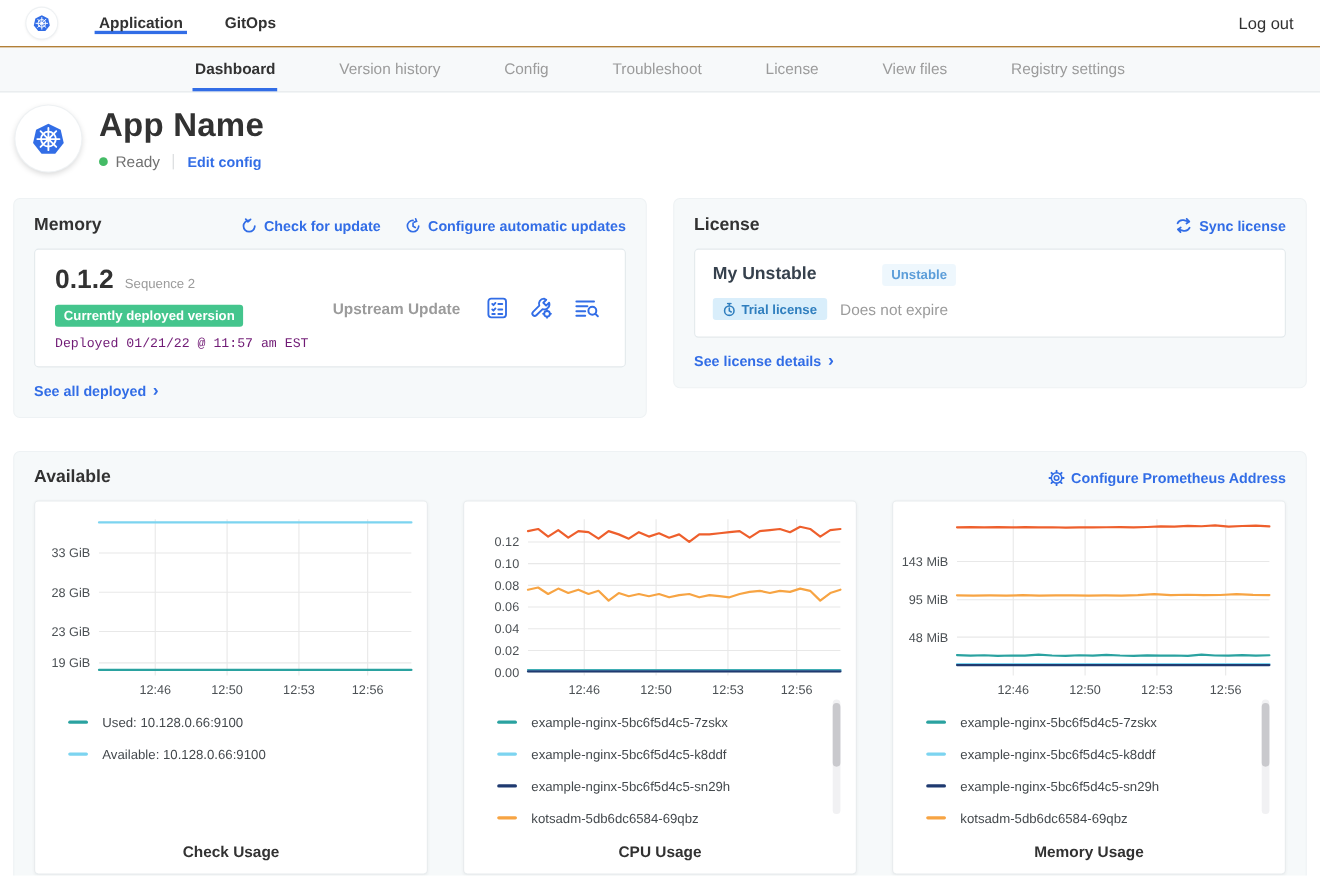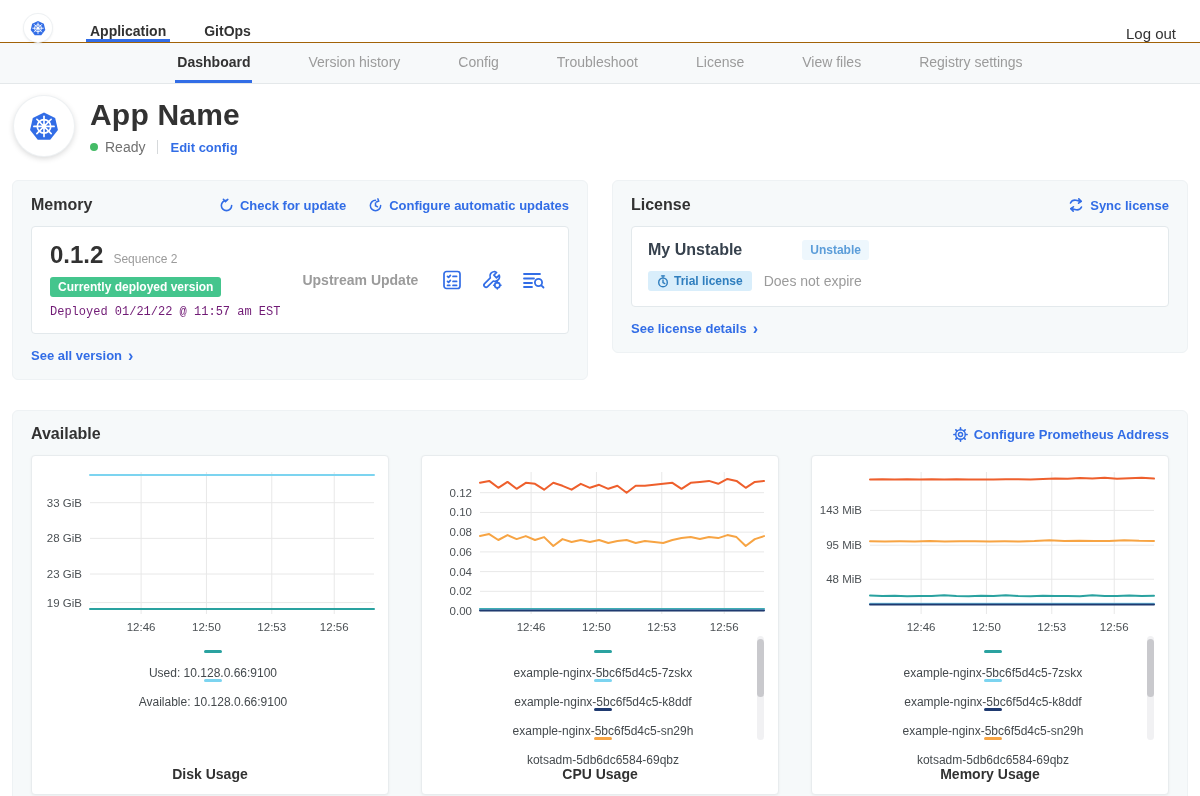--- a/index.html
+++ b/index.html
@@ -3,21 +3,21 @@
 <meta charset="utf-8">
 <style>
   * { margin:0; padding:0; box-sizing:border-box; }
   html,body { background:#fff; }
   body {
     width:1200px; height:796px; overflow:hidden;
     font-family:"Liberation Sans","DejaVu Sans",sans-serif;
     color:#323232; font-size:14px;
   }
   
-  .topnav { height:42px; display:flex; align-items:flex-end; padding:0 24px; background:#fff; }
+  .topnav { height:42px; display:flex; align-items:center; padding:0 24px; background:#fff; }
   .topnav .logo-wrap { display:flex; align-items:center; margin-right:34px; }
   .k8s-badge { width:28px; height:28px; border-radius:50%; background:#fff;
     box-shadow:0 0 0 1px #eef1f3,0 1px 3px rgba(0,0,0,.12); display:flex; align-items:center; justify-content:center; }
   .topnav-tab { display:flex; align-items:center; padding:0 4px; margin-right:30px;
     font-size:14px; font-weight:700; color:#323232; border-bottom:3px solid transparent; cursor:pointer; }
   .topnav-tab.active { border-bottom-color:#326de6; }
   .topnav-right { margin-left:auto; display:flex; align-items:center; gap:18px; }
   .pill-btn { border:1px solid #326de6; color:#326de6; background:#fff; font-weight:700;
     font-size:13px; border-radius:16px; padding:7px 17px; cursor:pointer; font-family:inherit; }
   .logout { font-size:15px; color:#323232; cursor:pointer; }
@@ -67,21 +67,21 @@
     border-radius:3px; display:inline-flex; align-items:center; gap:5px; }
   .expiry { font-size:14px; color:#9b9b9b; }
   
   .monitoring { margin:30px 12px 0 12px; background:#f6f9fa; border:1px solid #eef2f4; border-radius:6px; padding:14px 18px 16px 18px; }
   .charts-row { display:flex; gap:32px; margin-top:12px; }
   .chart-panel { flex:1; background:#fff; border:1px solid #e8ecee; border-radius:4px;
     box-shadow:0 1px 3px rgba(0,0,0,.05); height:340px; padding:10px 4px 12px 4px;
     display:flex; flex-direction:column; }
   .chart-svg { width:100%; height:170px; display:block; }
   .legend-wrap { position:relative; padding:14px 20px 0 26px; height:122px; }
-  .legend-item { display:flex; align-items:center; gap:13px; height:13px; margin-bottom:16px;flex-direction:column; }
+  .legend-item { display:flex; align-items:center; gap:13px; height:13px; margin-bottom:16px; }
   .legend-swatch { width:18px; height:3px; border-radius:2px; flex:none; }
   .legend-label { font-size:12px; color:#44494d; white-space:nowrap; }
   .legend-scrollbar { position:absolute; top:0; right:10px; width:7px; height:104px;
     background:#f1f1f3; border-radius:4px; }
   .legend-thumb { position:absolute; top:3px; left:0; width:7px; height:58px; background:#c9c9cd; border-radius:4px; }
   .chart-title { margin-top:auto; text-align:center; font-size:14px; font-weight:700; color:#323232; }
   svg text { font-family:"Liberation Sans","DejaVu Sans",sans-serif; }
 </style>
 </head>
 <body>
@@ -215,21 +215,21 @@
               <line x1="4" y1="10.5" x2="14" y2="10.5"></line>
             <line x1="4" y1="15" x2="12" y2="15"></line>
               <line x1="4" y1="19" x2="12" y2="19"></line>
             <circle cx="18.5" cy="14.5" r="3.6"></circle>
               <line x1="21.3" y1="17.3" x2="23.5" y2="19.5"></line>
           </svg>
         </span>
       </div>
     </div>
     <a class="link see-link">
-      <span>See all version</span>
+      <span>See all deployed</span>
       <span class="chev">›</span>
     </a>
   </div>
 
   <div class="gray-card" style="min-height:150px;">
     <div class="card-head">
       <span class="card-title">License</span>
       <span class="links">
         <a class="link">
           <svg width="16" height="14" viewBox="0 0 16 14" fill="none" stroke="#326de6" stroke-width="1.6" stroke-linecap="round" stroke-linejoin="round">
@@ -316,21 +316,21 @@
       <div class="legend-wrap">
           <div class="legend-item">
             <span class="legend-swatch" style="background: rgb(42, 162, 160);"></span>
             <span class="legend-label">Used: 10.128.0.66:9100</span>
           </div>
           <div class="legend-item">
             <span class="legend-swatch" style="background: rgb(124, 212, 240);"></span>
             <span class="legend-label">Available: 10.128.0.66:9100</span>
           </div>
         </div>
-      <div class="chart-title">Disk Usage</div>
+      <div class="chart-title">Check Usage</div>
     </div>
     <div class="chart-panel">
       <svg class="chart-svg" viewBox="0 0 344 170">
           <line x1="103.12" x2="103.12" y1="6" y2="148" stroke="#e8e8e8" stroke-width="1"></line>
           <line x1="168.44" x2="168.44" y1="6" y2="148" stroke="#e8e8e8" stroke-width="1"></line>
           <line x1="233.76" x2="233.76" y1="6" y2="148" stroke="#e8e8e8" stroke-width="1"></line>
           <line x1="296.24" x2="296.24" y1="6" y2="148" stroke="#e8e8e8" stroke-width="1"></line>
           <line x1="52" x2="336" y1="145.04166666666666" y2="145.04166666666666" stroke="#e8e8e8" stroke-width="1"></line>
           <line x1="52" x2="336" y1="125.31944444444444" y2="125.31944444444444" stroke="#e8e8e8" stroke-width="1"></line>
           <line x1="52" x2="336" y1="105.59722222222221" y2="105.59722222222221" stroke="#e8e8e8" stroke-width="1"></line>

